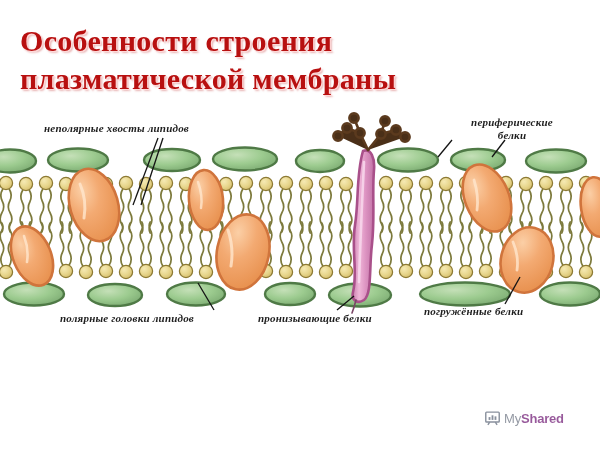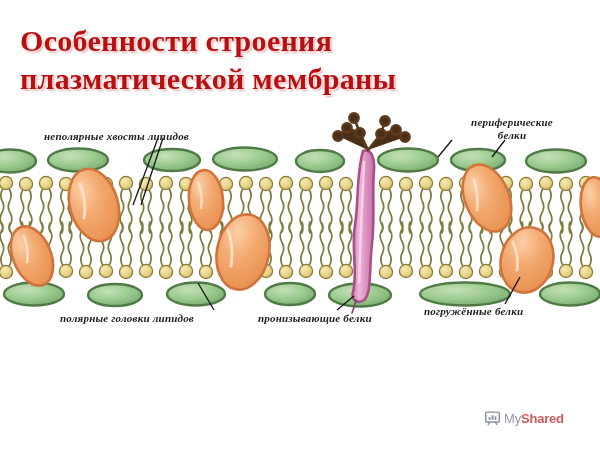--- a/index.html
+++ b/index.html
@@ -35,37 +35,37 @@
     position:absolute;
     font-family:"Liberation Serif", serif;
     font-weight:bold;
     font-style:italic;
     color:#1d1d1d;
     font-size:11px;
     line-height:13px;
     white-space:pre-line;
     letter-spacing:.2px;
   }
-  #lbl-tails{left:44px;top:130px;}
+  #lbl-tails{left:44px;top:122px;}
   #lbl-periph{left:452px;top:116px;width:120px;text-align:center;}
   #lbl-heads{left:60px;top:312px;}
   #lbl-pierce{left:258px;top:312px;}
   #lbl-embed{left:424px;top:305px;}
 
   
   #watermark{
     position:absolute;left:484px;top:410px;
     display:flex;align-items:center;gap:3px;
     opacity:.72;
   }
   #watermark .wm-txt{
     font-family:"Liberation Sans", sans-serif;
     font-size:13px;color:#6b7280;letter-spacing:-.2px;
   }
-  #watermark .wm-txt b{color:#b91c1c;}
+  #watermark .wm-txt b{color:#701a75;}
 </style>
 </head>
 <body>
 
 <div id="stage">
 
   <div id="title">Особенности строения
 плазматической мембраны</div>
 
   <svg id="diagram" viewBox="0 0 600 450">

